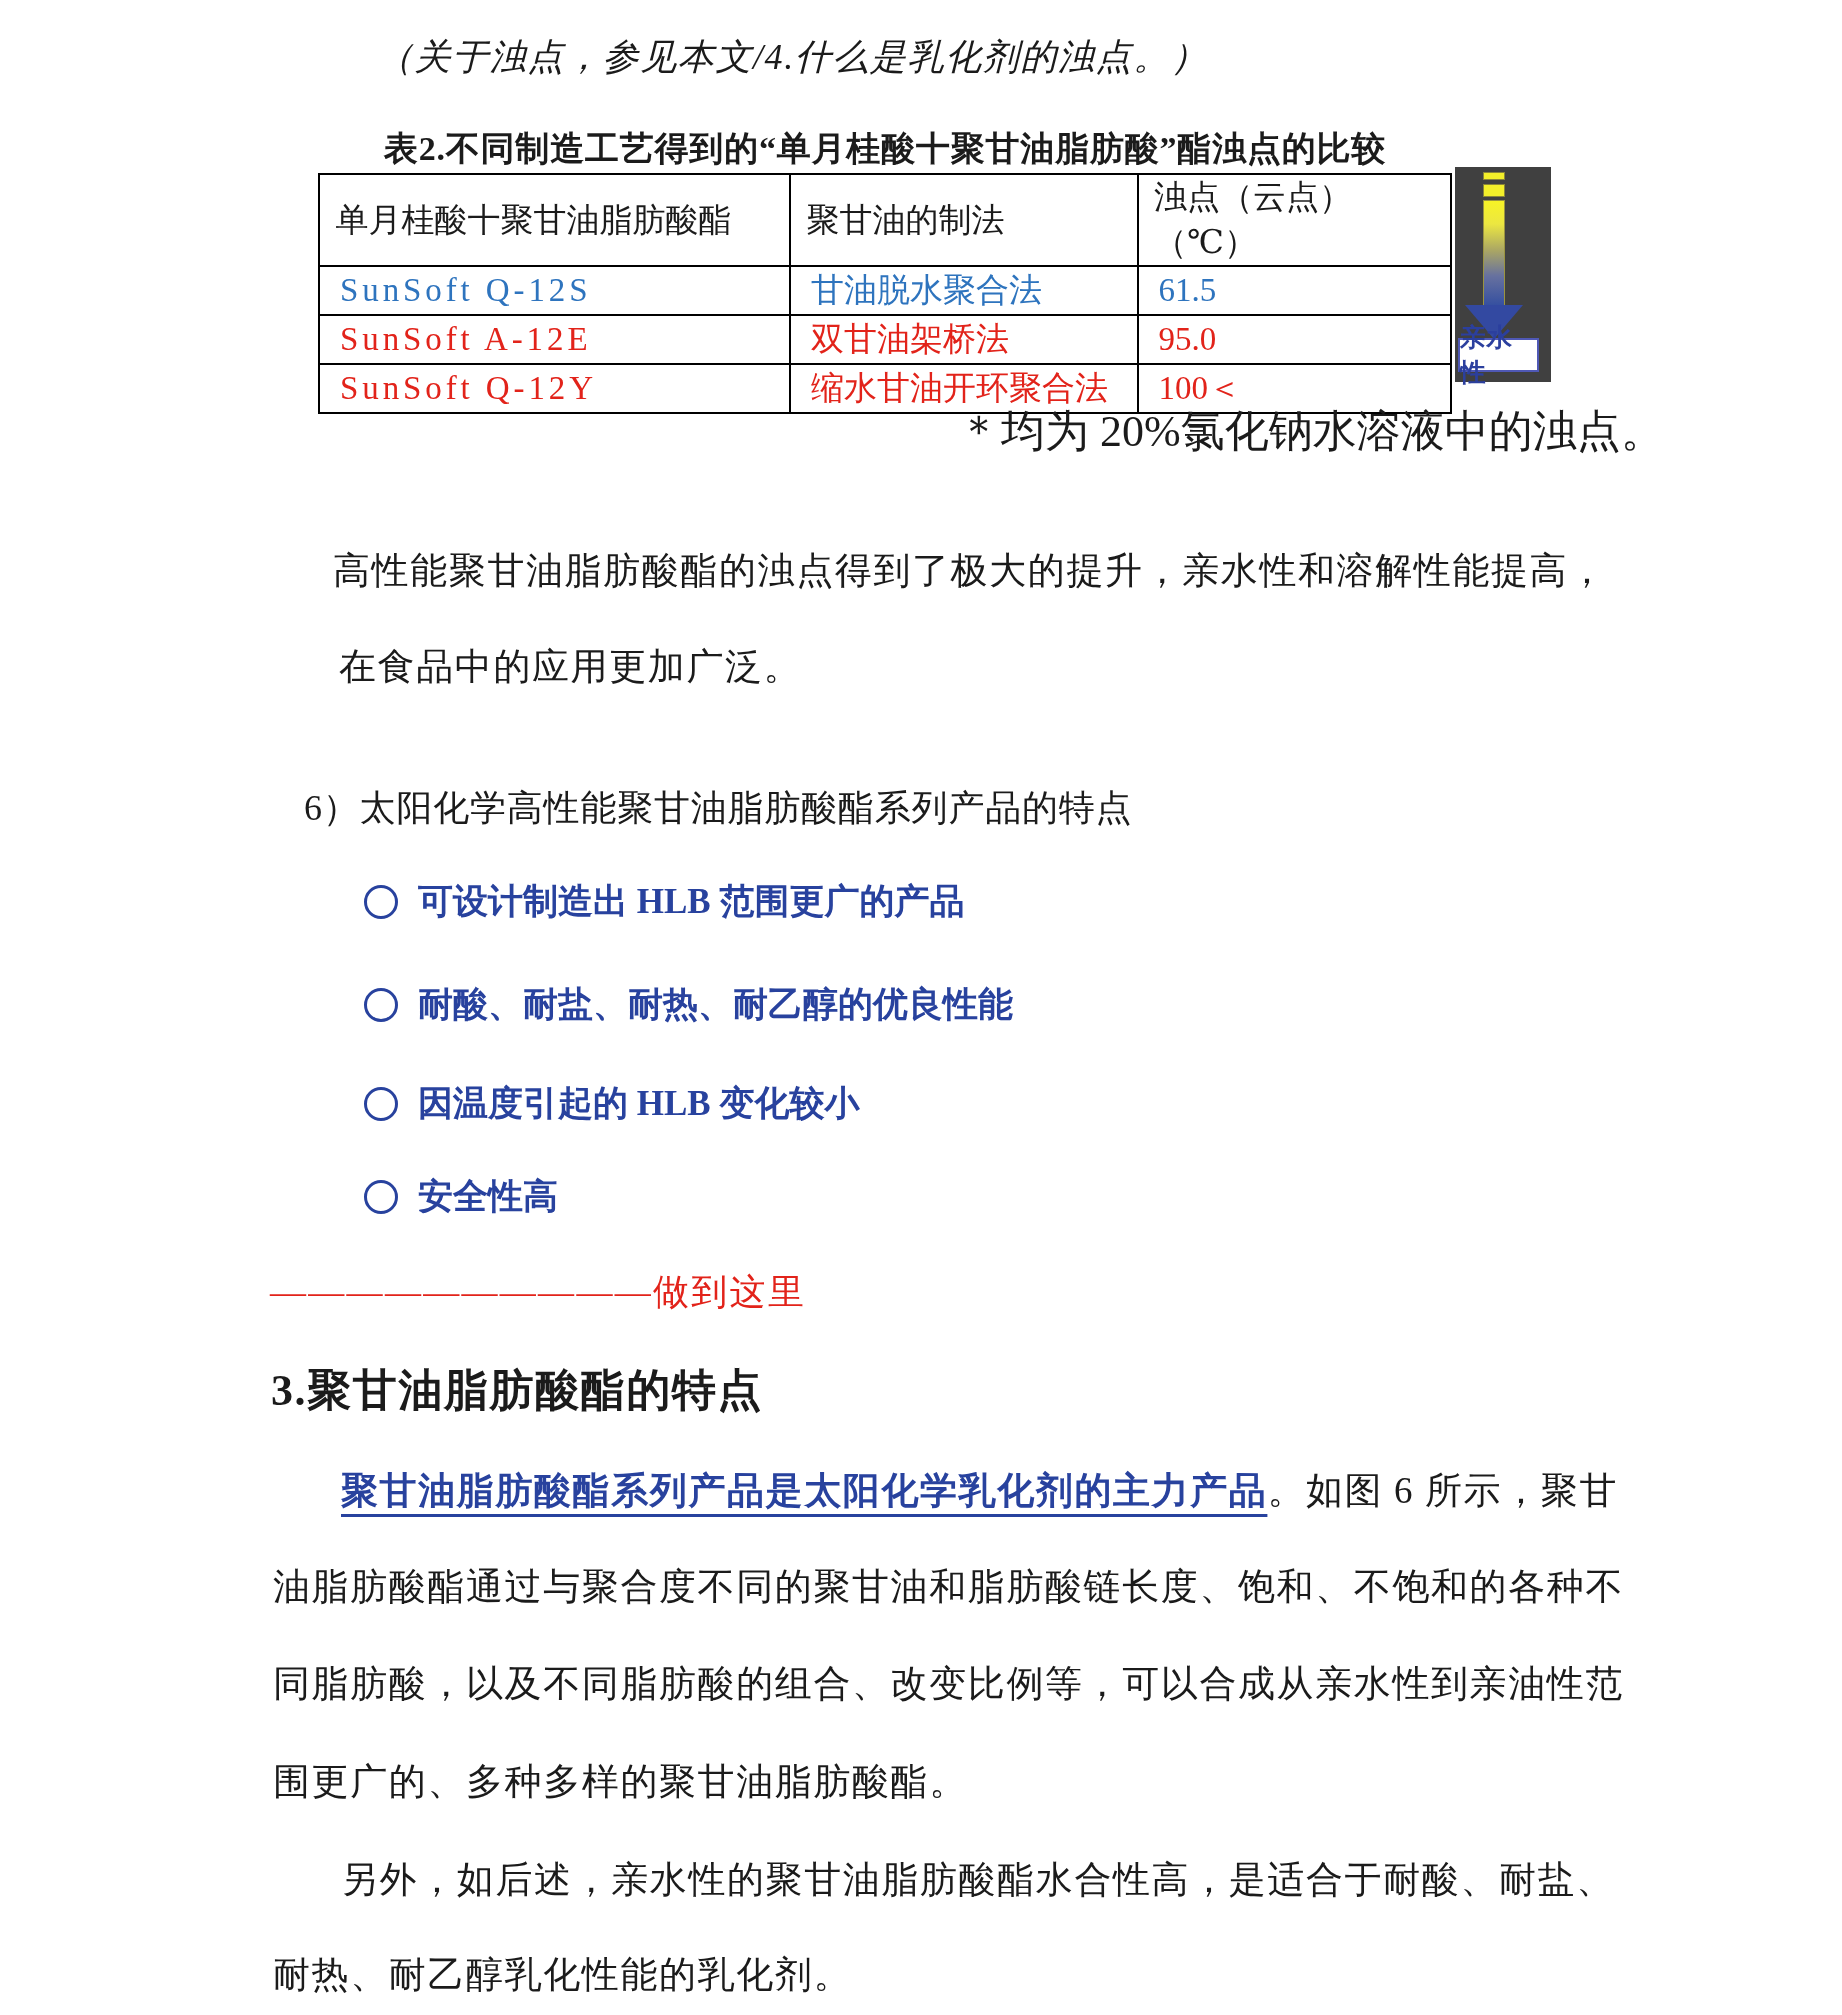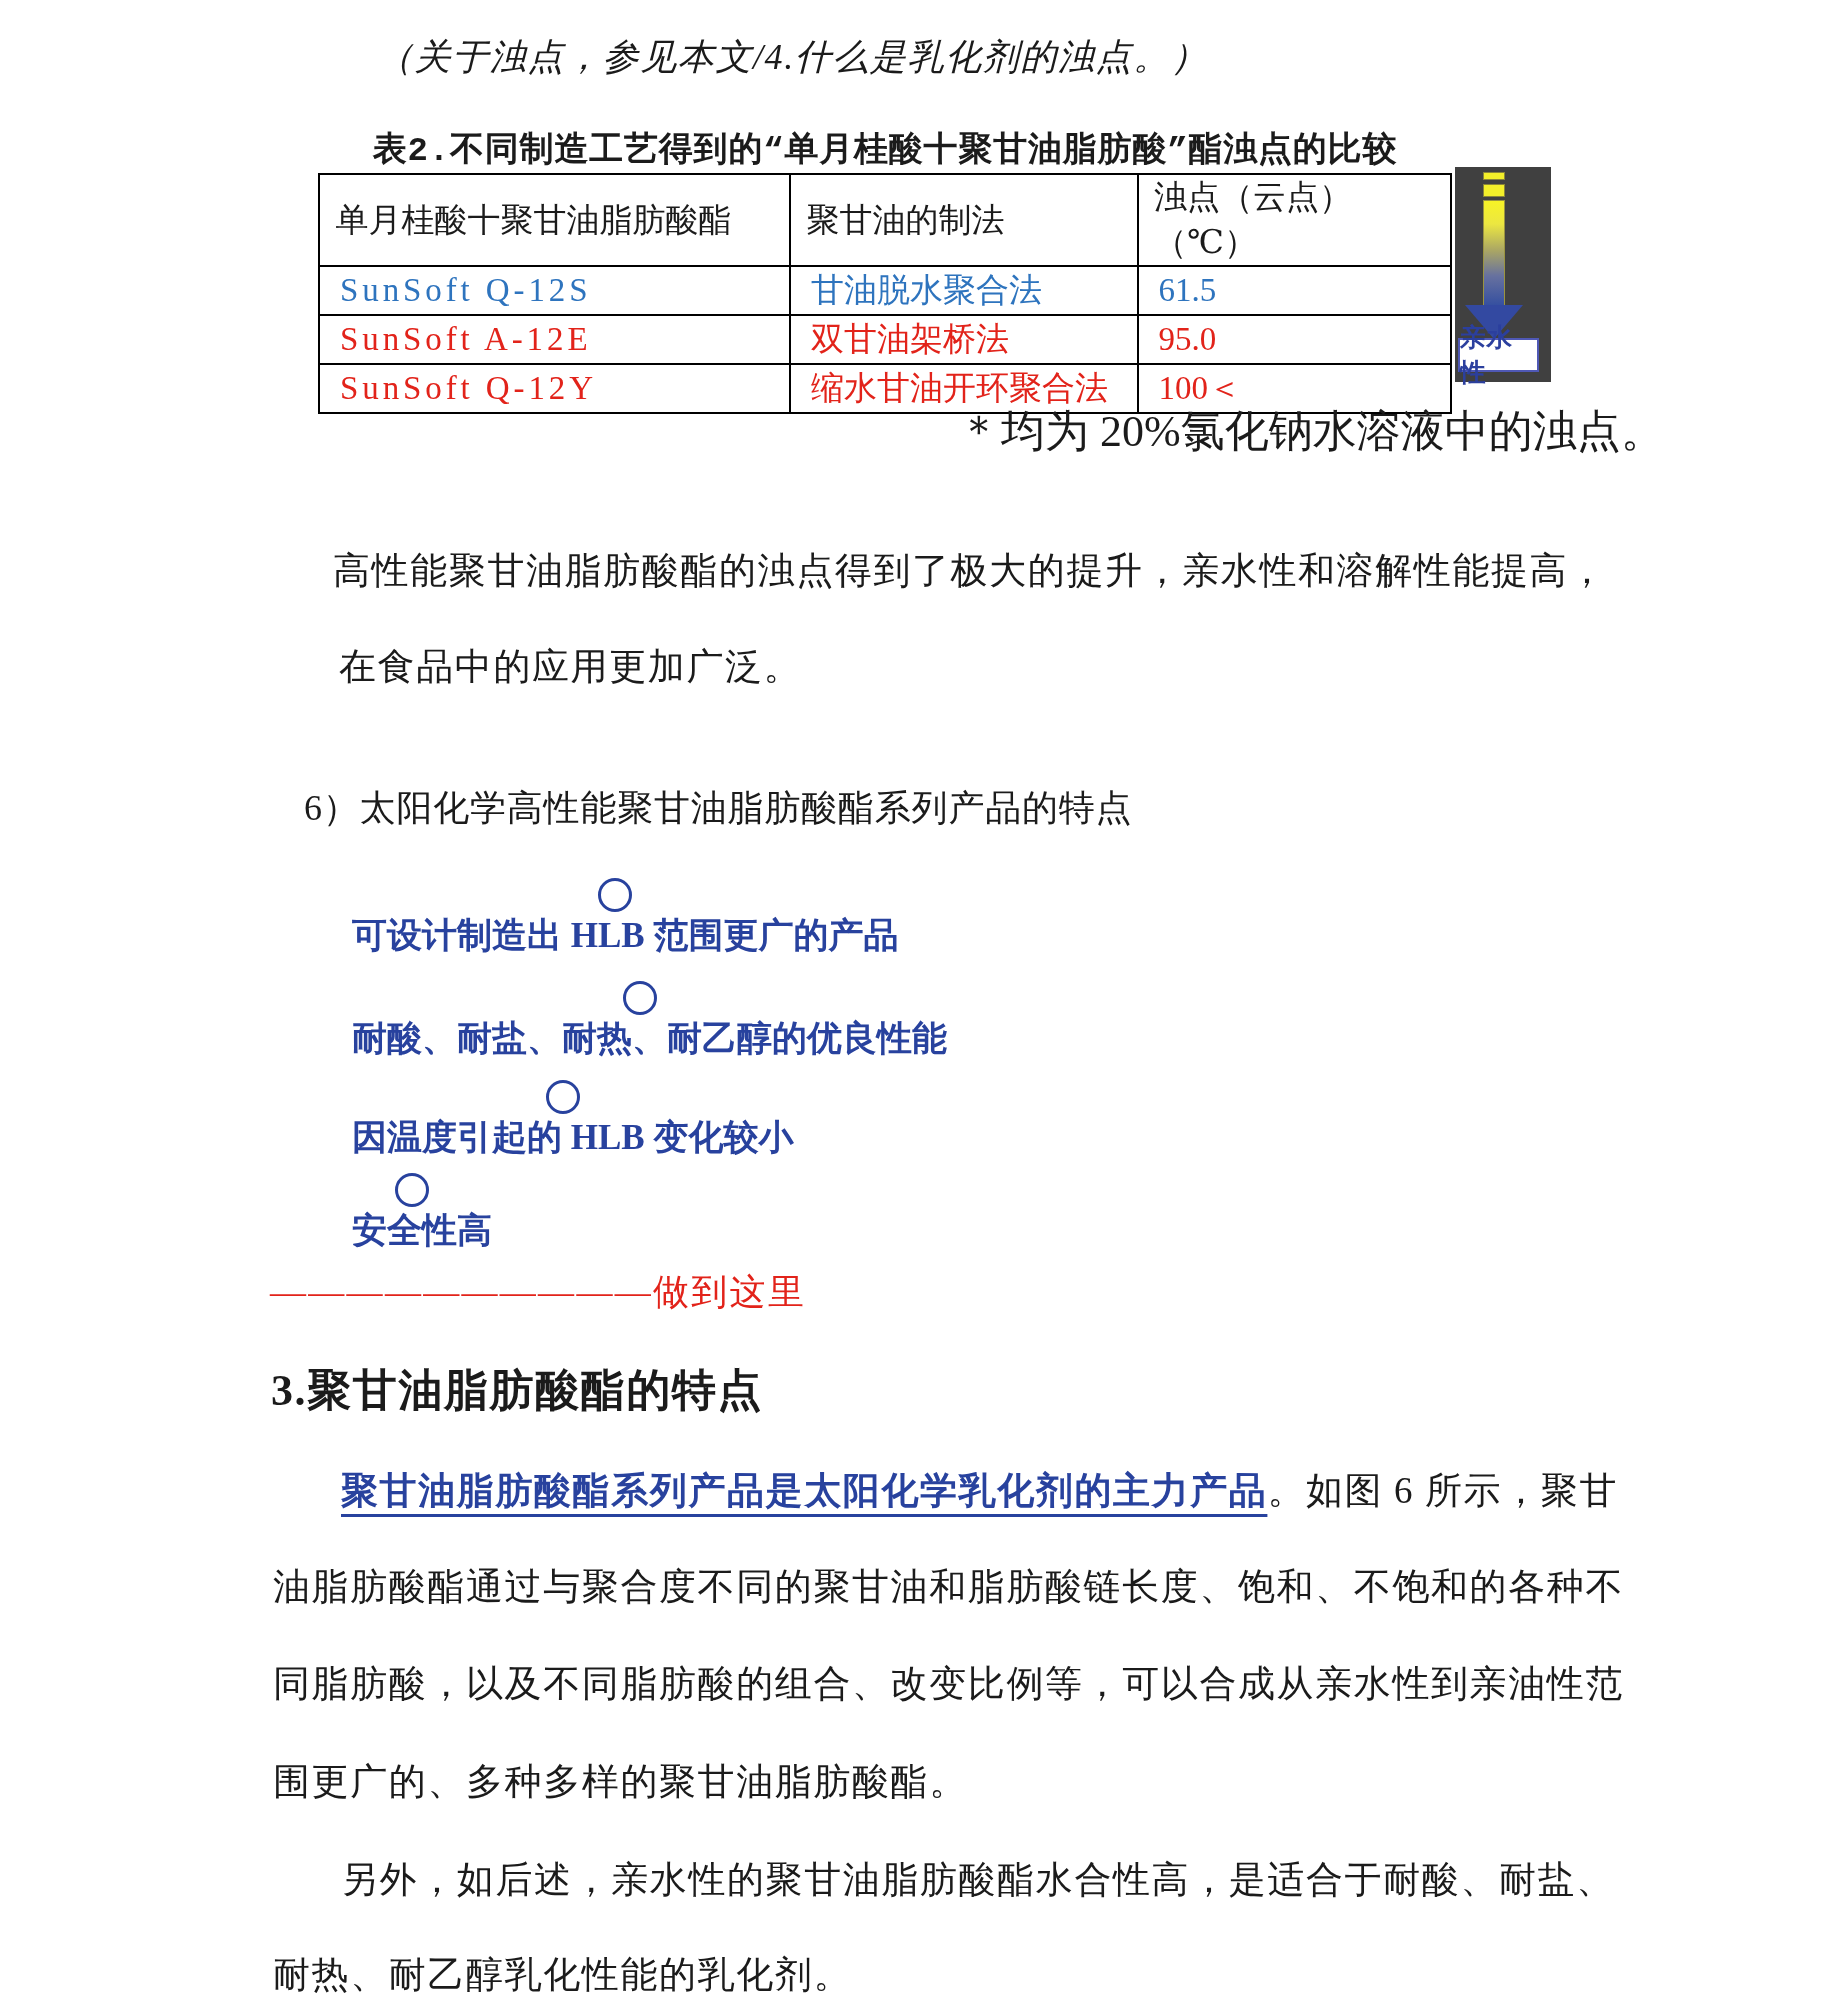--- a/index.html
+++ b/index.html
@@ -7,21 +7,21 @@
     position:relative;
     width:1842px;
     height:2015px;
     background:#ffffff;
     font-family:"Liberation Serif","DejaVu Serif",serif;
     color:#1b1b1b;
     overflow:hidden;
   }
   .abs{position:absolute;white-space:nowrap;}
   .note-top{left:377px;top:33px;font-size:36px;font-style:italic;letter-spacing:1.6px;}
-  .table-title{left:318px;top:126px;width:1134px;text-align:center;font-size:34px;font-weight:bold;letter-spacing:0.8px;font-family:Liberation Mono, monospace;}
+  .table-title{left:318px;top:126px;width:1134px;text-align:center;font-size:34px;font-weight:bold;letter-spacing:0.8px;}
   table.cmp{
     position:absolute;left:318px;top:173px;
     border-collapse:collapse;table-layout:fixed;
     width:1134px;
   }
   table.cmp th,table.cmp td{
     border:2.3px solid #000000;
     padding:0 0 0 15.5px;
     text-align:left;
     font-weight:normal;
@@ -49,21 +49,21 @@
   }
   .glabel{
     position:absolute;left:3.1px;top:171px;width:81px;height:34px;
     background:#ffffff;border:2.3px solid #4f58b5;box-sizing:border-box;
     color:#2b3f9e;font-weight:bold;font-size:25.6px;
     display:flex;align-items:center;justify-content:center;letter-spacing:0.8px;
   }
   .footnote{left:957px;top:402px;font-size:44px;}
   .body-line{font-size:37px;letter-spacing:1.6px;}
   .h6{left:304px;top:784px;font-size:36px;font-weight:normal;letter-spacing:0.8px;}
-  .bullet{left:352px;font-size:35px;font-weight:bold;display:flex;align-items:center;flex-direction:column;}
+  .bullet{left:364px;font-size:35px;font-weight:bold;display:flex;align-items:center;}
   .bullet .circ{
     display:inline-block;width:28px;height:28px;border:3.1px solid #28429e;
     border-radius:50%;margin-right:20px;flex:0 0 auto;
   }
   .redline{left:270px;top:1268px;font-size:36px;font-weight:normal;letter-spacing:2.3px;}
   .h3{left:271px;top:1361px;font-size:44px;font-weight:bold;letter-spacing:1.6px;}
   .hl{
     font-weight:bold;
     text-decoration:underline;
     text-decoration-thickness:3.1px;

